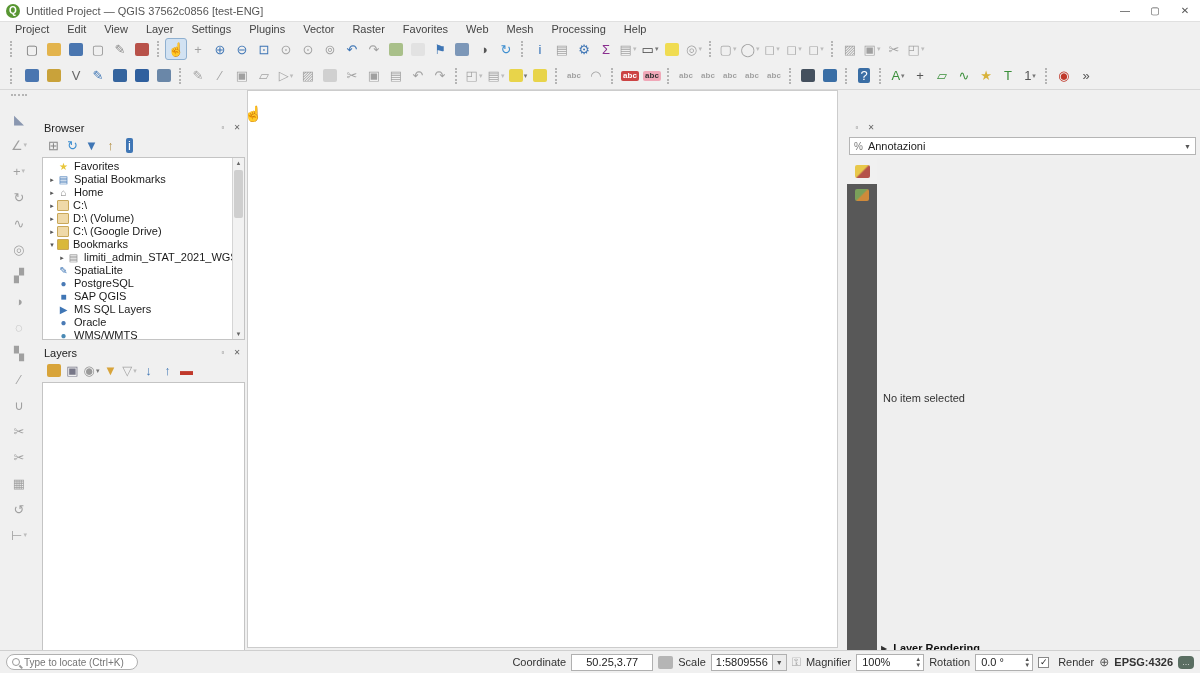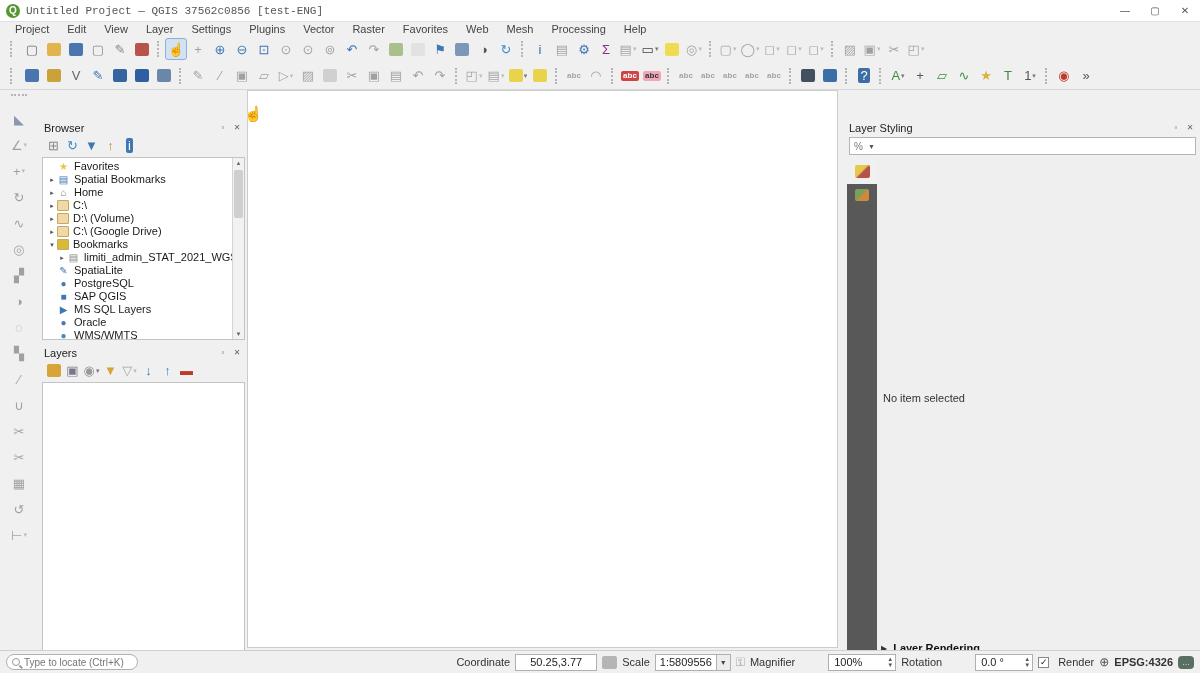--- a/index.html
+++ b/index.html
@@ -2,21 +2,21 @@
 <html><head>
 <meta charset="utf-8">
 <style>
   * { box-sizing: border-box; margin:0; padding:0; }
   html,body { width:1200px; height:673px; overflow:hidden; }
   body { font-family:"Liberation Sans", sans-serif; font-size:11px; color:#333; background:#f0f0f0; position:relative; }
 
   
   .titlebar { position:absolute; left:0; top:0; right:0; height:22px; background:#fff; border-bottom:1px solid #e0e0e0; display:flex; align-items:center; padding-left:6px; }
   .qlogo { width:14px; height:14px; border-radius:50%; background:#589632; color:#fff; font-weight:bold; font-size:10px; display:inline-flex; align-items:center; justify-content:center; margin-right:6px; }
-  .wtitle { color:#555;font-family:Liberation Mono, monospace; }
+  .wtitle { color:#555; }
   .wincontrols { margin-left:auto; display:flex; }
   .winbtn { width:30px; height:20px; display:inline-flex; align-items:center; justify-content:center; color:#555; font-size:10px; }
 
   
   .menubar { position:absolute; left:0; top:22px; right:0; height:14px; background:#f0f0f0; display:flex; align-items:center; padding-left:6px; }
   .menuitem { padding:0 9px; color:#444; }
 
   
   .tb { position:absolute; left:0; right:0; background:#f0f0f0; display:flex; align-items:center; padding-left:10px; }
   .tb.r1 { top:36px; height:26px; }
@@ -86,21 +86,21 @@
   
   .statusbar { position:absolute; left:0; right:0; top:650px; height:23px; background:#f0f0f0; border-top:1px solid #cfcfcf; display:flex; align-items:center; padding:0 6px; }
   .locator { width:132px; height:16px; border:1px solid #b0b0b0; border-radius:8px; background:#fff; display:flex; align-items:center; padding:0 5px; }
   .mag { width:8px; height:8px; border:1.5px solid #999; border-radius:50%; position:relative; margin-right:4px; flex:0 0 auto; }
   .mag::after { content:""; position:absolute; width:4px; height:1.5px; background:#999; transform:rotate(45deg); left:6px; top:7px; }
   .locator input { border:none; outline:none; width:100%; font-family:"Liberation Sans",sans-serif; font-size:10px; color:#999; background:transparent; }
   .sright { margin-left:auto; display:flex; align-items:center; gap:5px; }
   .slabel { color:#333; }
   .sbox { height:17px; background:#fff; border:1px solid #b0b0b0; display:inline-flex; align-items:center; justify-content:center; color:#222; }
   .sbox input { border:none; outline:none; text-align:center; width:100%; font-family:"Liberation Sans",sans-serif; font-size:11px; color:#222; background:transparent; }
-  .spin { position:relative; padding-right:14px; justify-content:flex-start; padding-left:5px;margin-left:28px; }
+  .spin { position:relative; padding-right:14px; justify-content:flex-start; padding-left:5px; }
   .spin .arrows { position:absolute; right:2px; top:1px; display:flex; flex-direction:column; line-height:6px; font-size:6px; color:#555; }
   .combomini { display:inline-flex; }
   .combomini .carr2 { width:14px; height:17px; border:1px solid #b0b0b0; border-left:none; background:#ececec; display:inline-flex; align-items:center; justify-content:center; font-size:7px; color:#444; }
   .sicon { font-size:12px; color:#555; display:inline-flex; align-items:center; }
   .chipicon { width:15px; height:13px; border-radius:2px; display:inline-block; }
   .msgchip { width:16px; height:13px; border-radius:4px; background:#5a6e62; color:#fff; font-size:8px; display:inline-flex; align-items:center; justify-content:center; }
 </style>
 </head>
 <body>
 
@@ -610,26 +610,26 @@
       </span>
     </div>
   <div class="layersempty"></div>
 </div>
 
 <div id="canvas"></div>
 <span class="cursor">☝</span>
 
 <div class="panel" id="styling">
   <div class="phead">
-    <span class="ptitle">Layer Styling</span>
     <span class="pbtn">▫</span>
     <span class="pbtn">✕</span>
   </div>
   <div class="combo">
     <span class="cicon">%</span>
+    <span class="cval">Annotazioni</span>
     <span class="carr">▼</span>
   </div>
   <div class="tabstrip">
     <div class="tab1">
         <span class="brushchip"></span>
       </div>
     <div class="darkstrip">
       <span class="annochip"></span>
     </div>
   </div>

